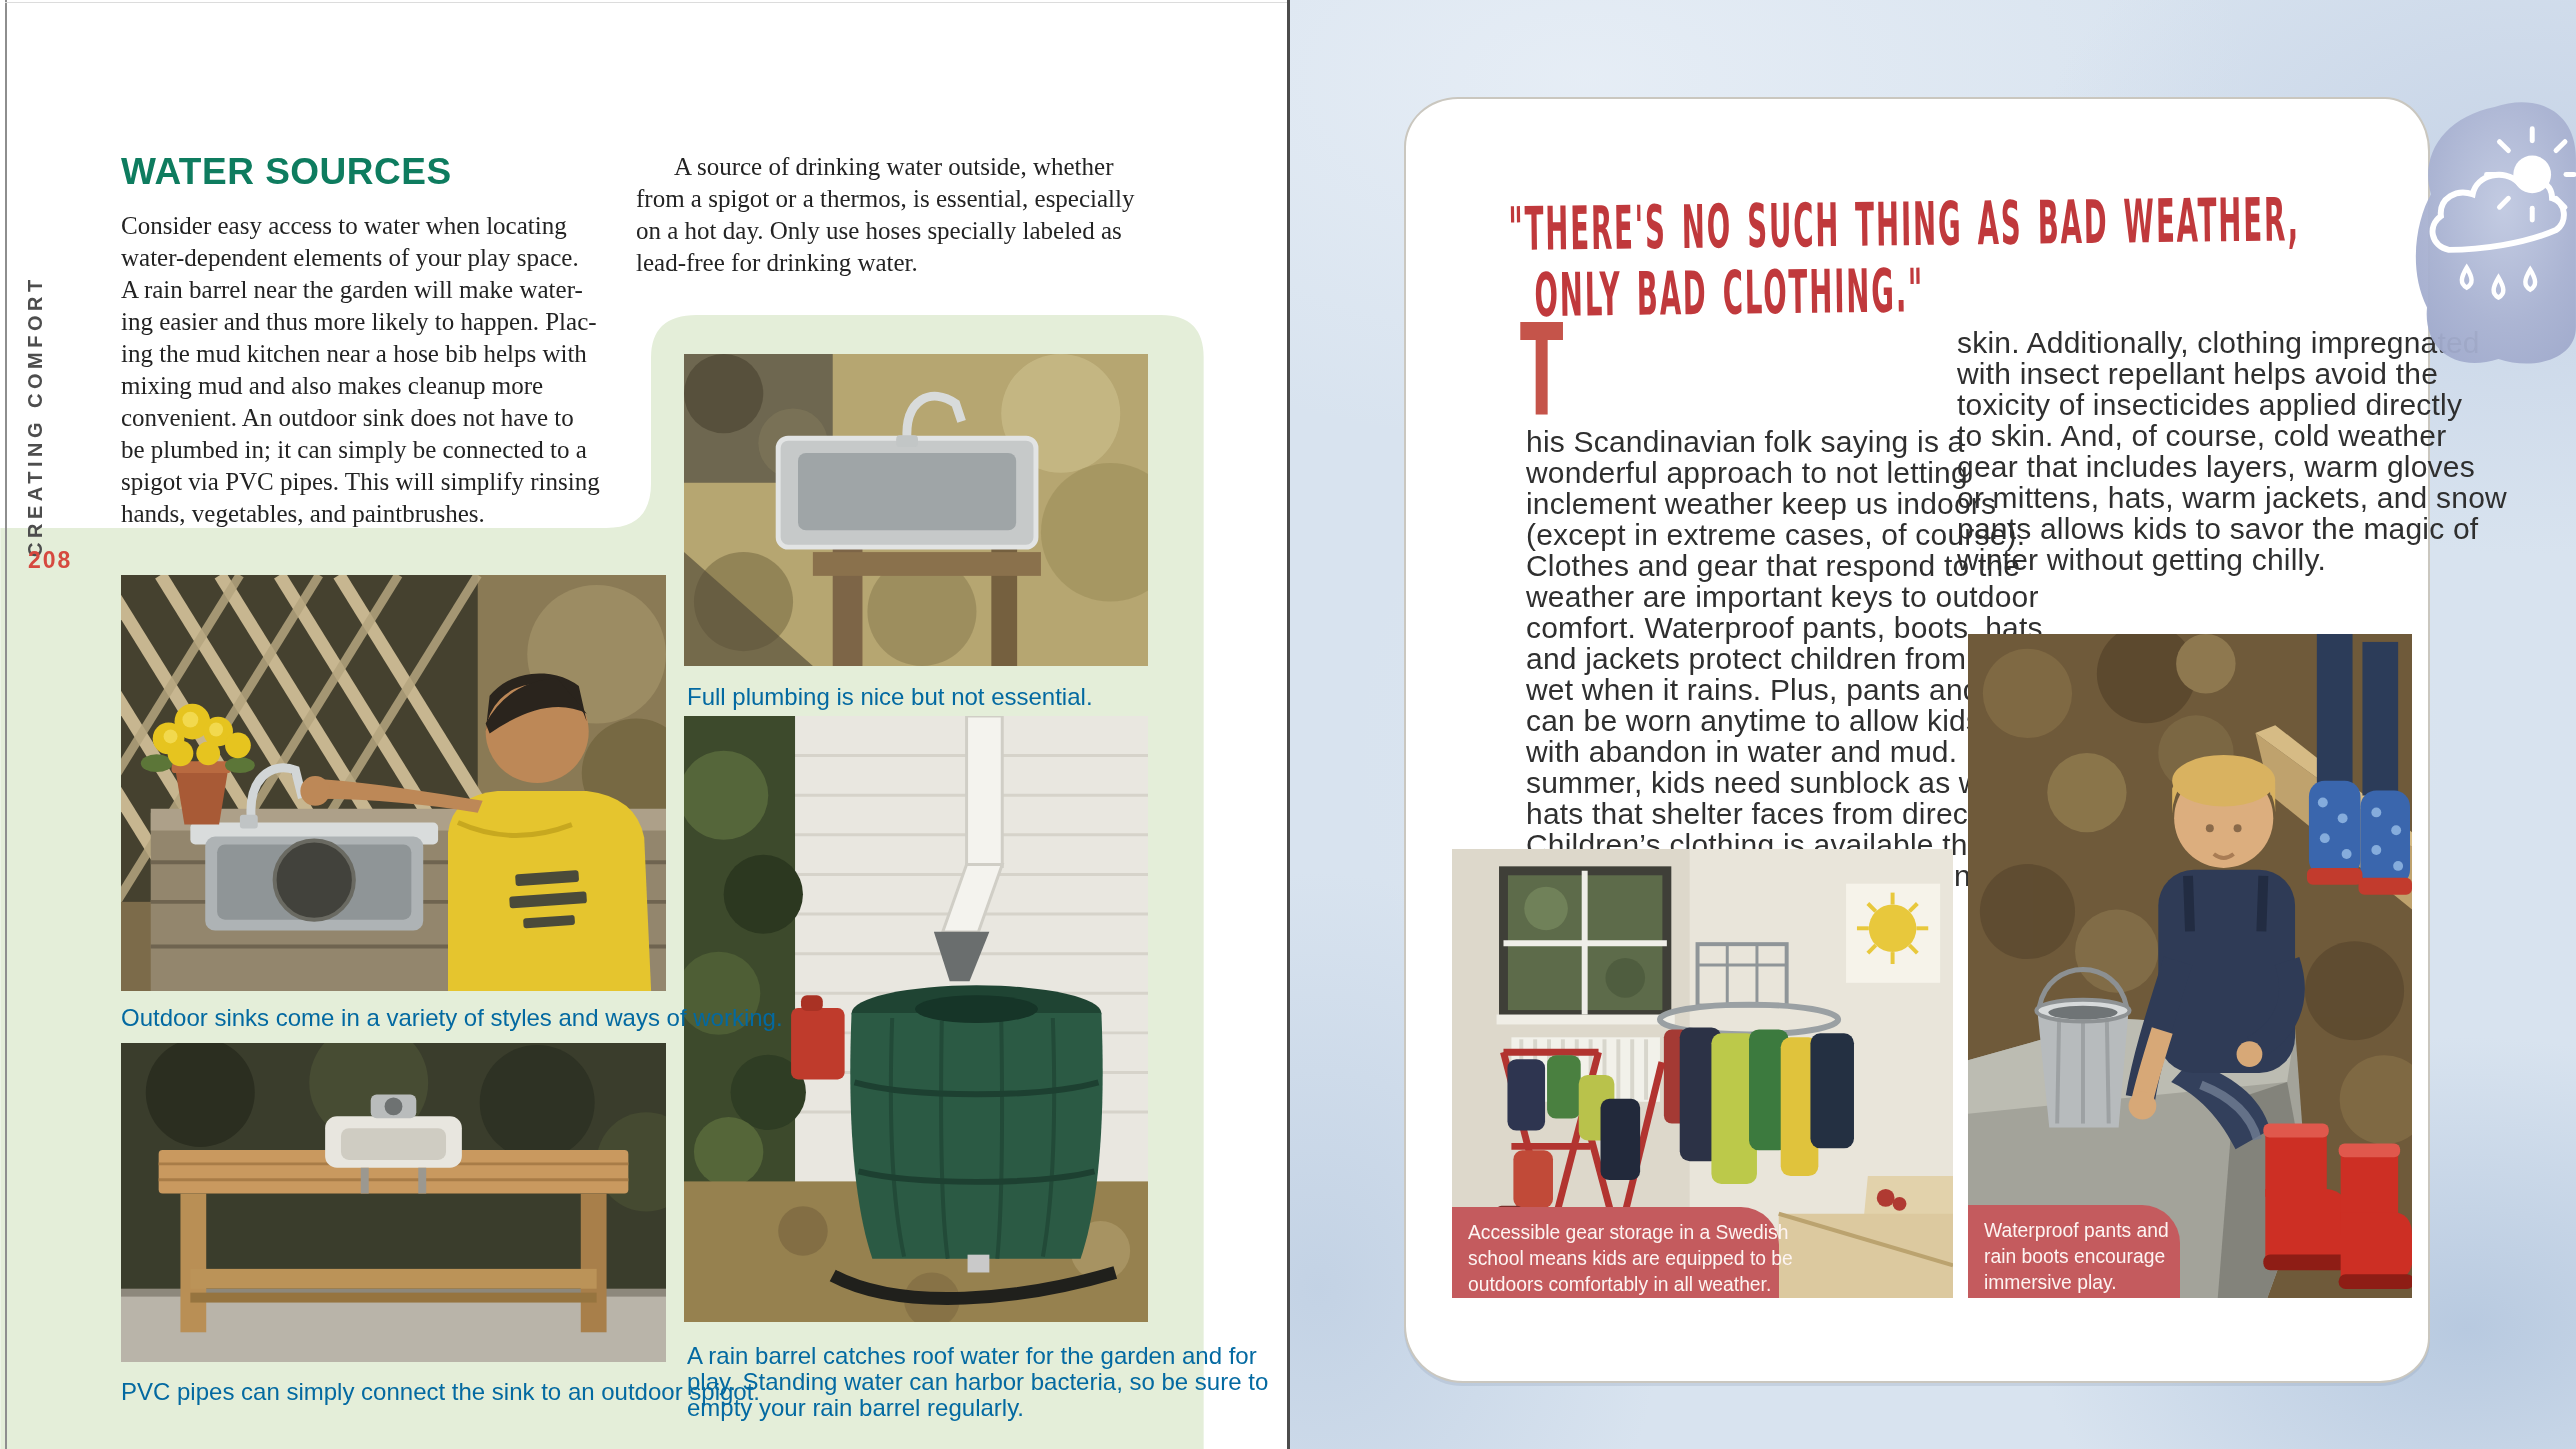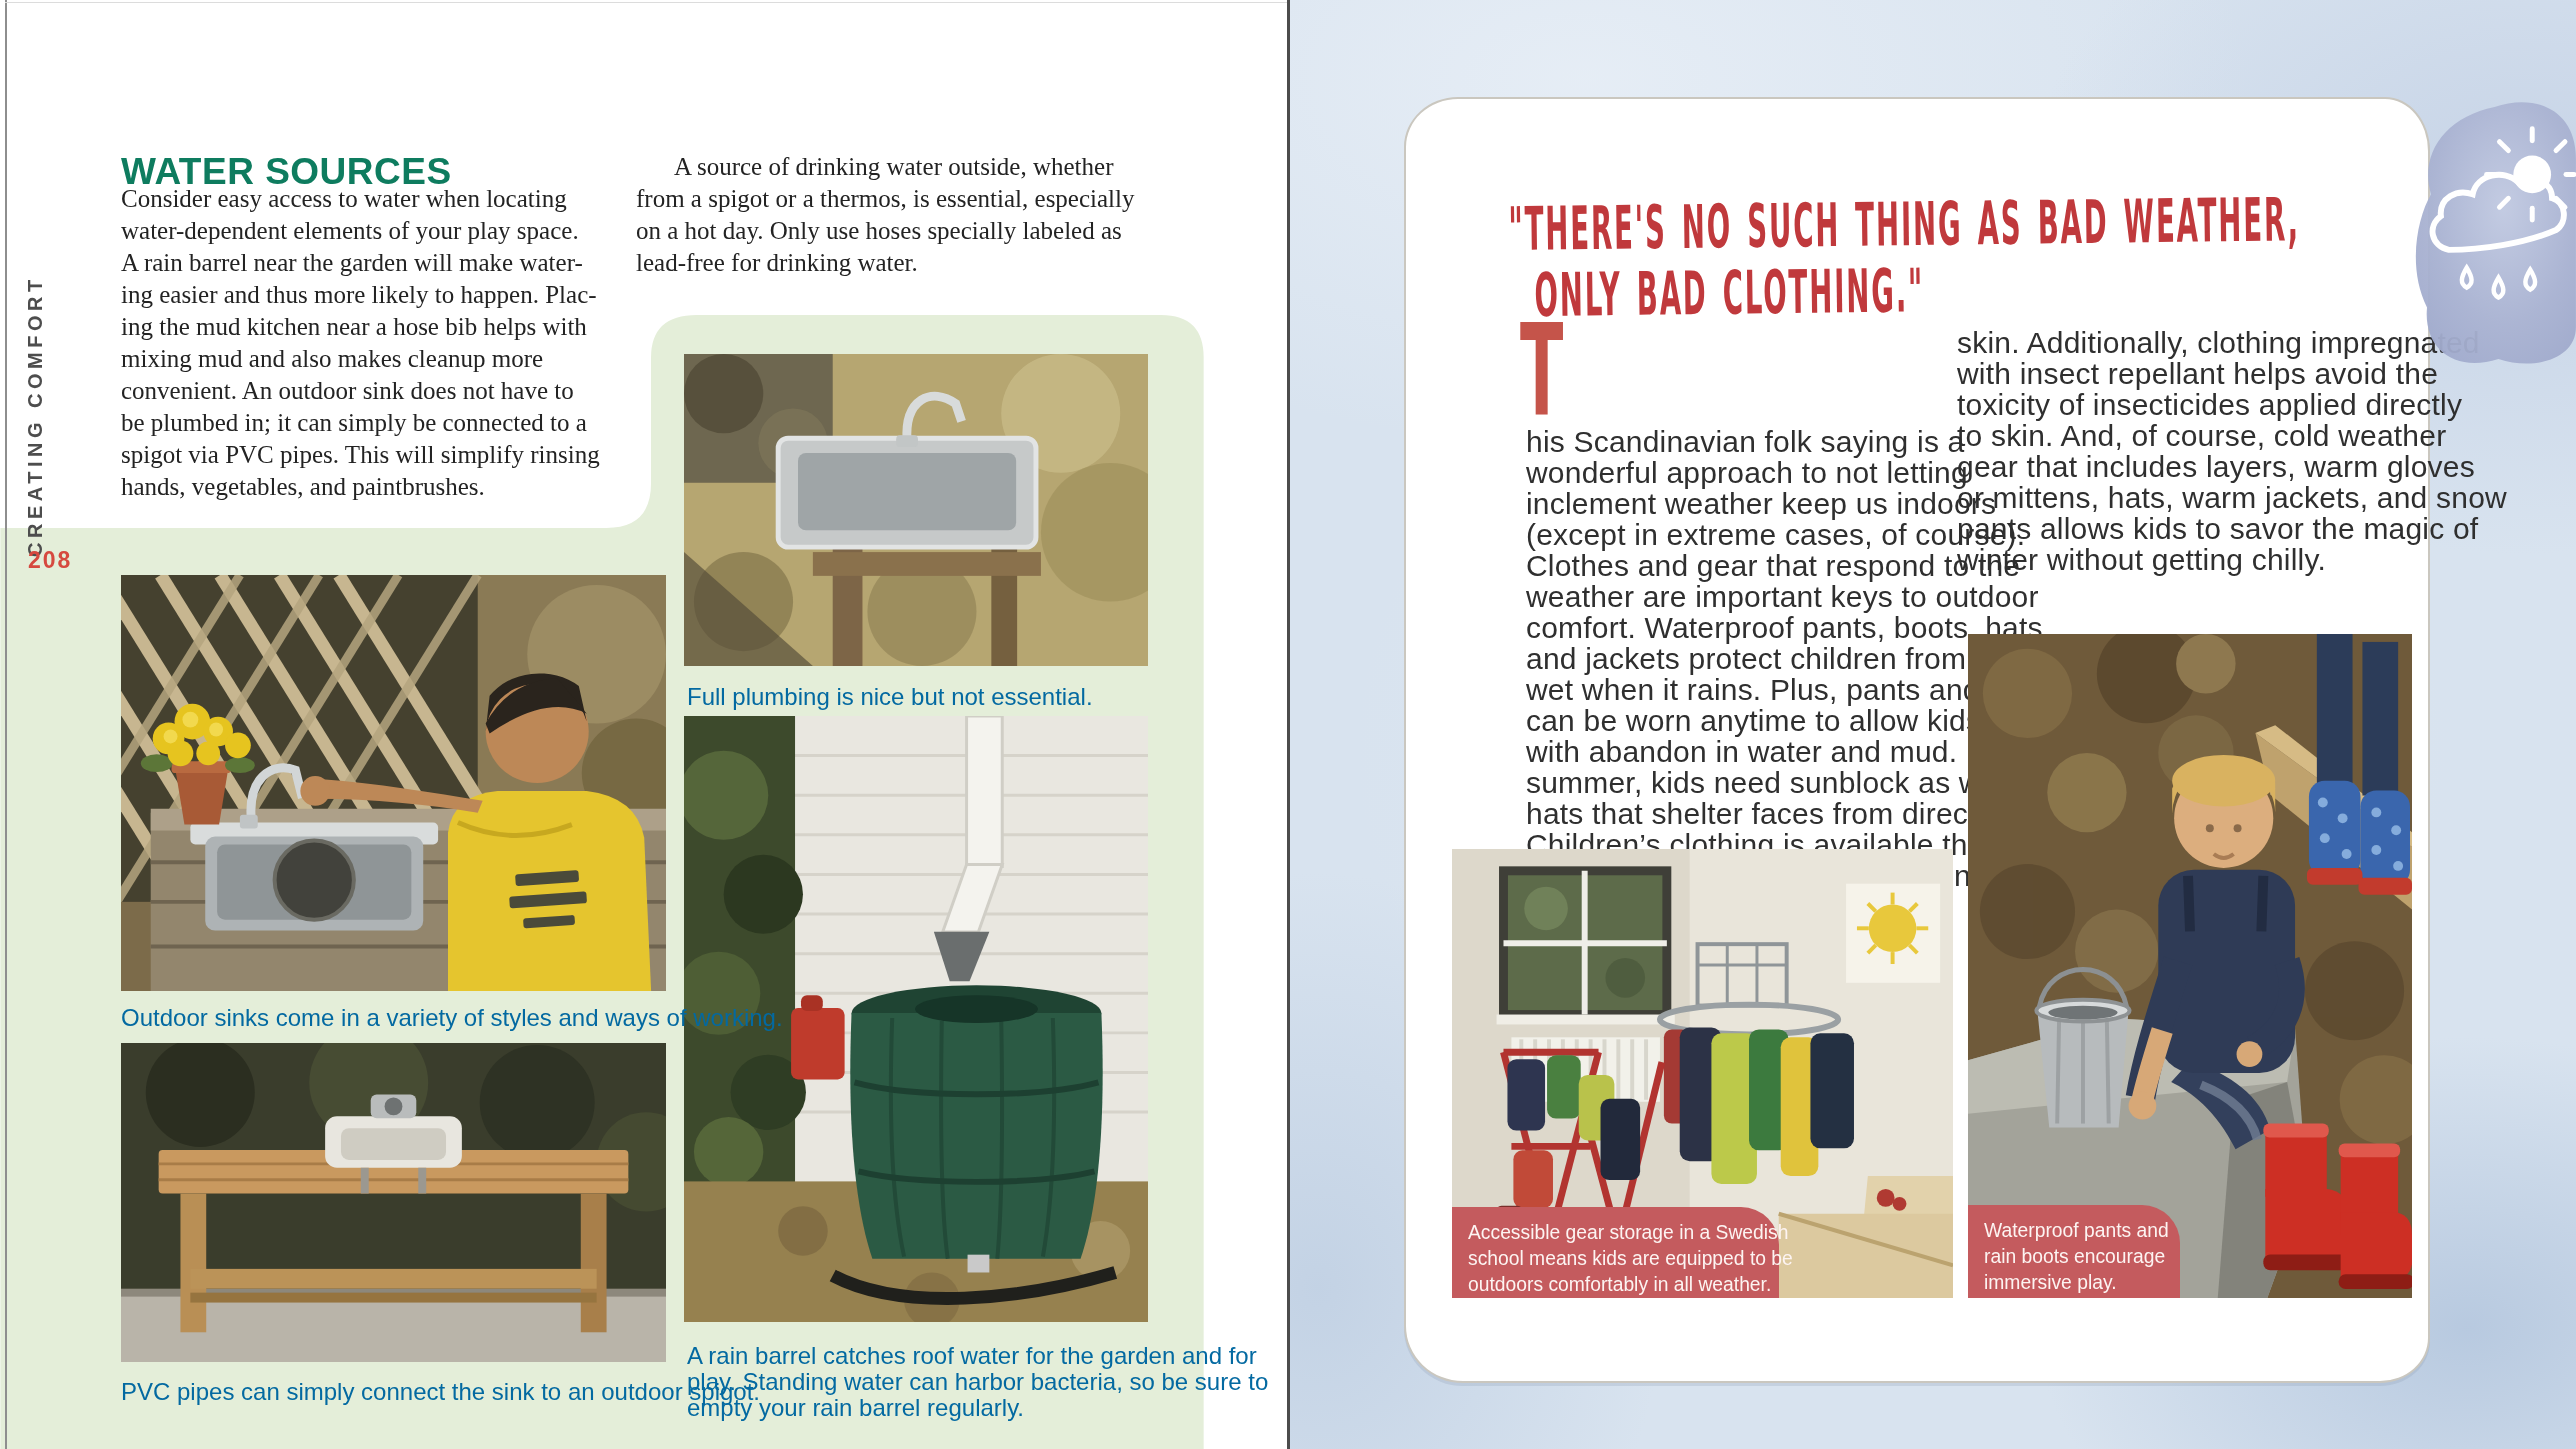--- a/index.html
+++ b/index.html
@@ -53,21 +53,21 @@
       <path d="M703 0 H1172 Q1215 0 1215 43 V1145 H0 V215 H612 Q657 215 657 170 V43 Q657 0 703 0 Z" fill="#e4eed9"></path>
     </svg>
 
     <div class="abs" style="left:5px;top:0;width:2px;height:1449px;background:#8e8e8e;"></div>
     <div class="abs" style="left:5px;top:2px;width:1282px;height:1px;background:#dcdcdc;"></div>
 
     <div class="abs sidebar-chapter" style="left:24px;top:557px;">CREATING COMFORT</div>
     <div class="abs folio" style="left:28px;top:547px;">208</div>
 
     <div class="abs heading" style="left:121px;top:151px;">WATER SOURCES</div>
-    <div class="abs serifbody pre" style="left:121px;top:183px;">Consider easy access to water when locating
+    <div class="abs serifbody pre" style="left:121px;top:210px;">Consider easy access to water when locating
 water-dependent elements of your play space.
 A rain barrel near the garden will make water-
 ing easier and thus more likely to happen. Plac-
 ing the mud kitchen near a hose bib helps with
 mixing mud and also makes cleanup more
 convenient. An outdoor sink does not have to
 be plumbed in; it can simply be connected to a
 spigot via PVC pipes. This will simplify rinsing
 hands, vegetables, and paintbrushes.</div>
 

